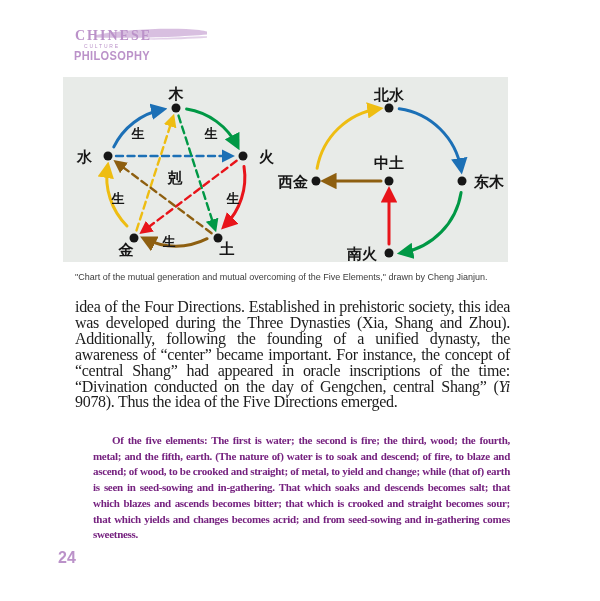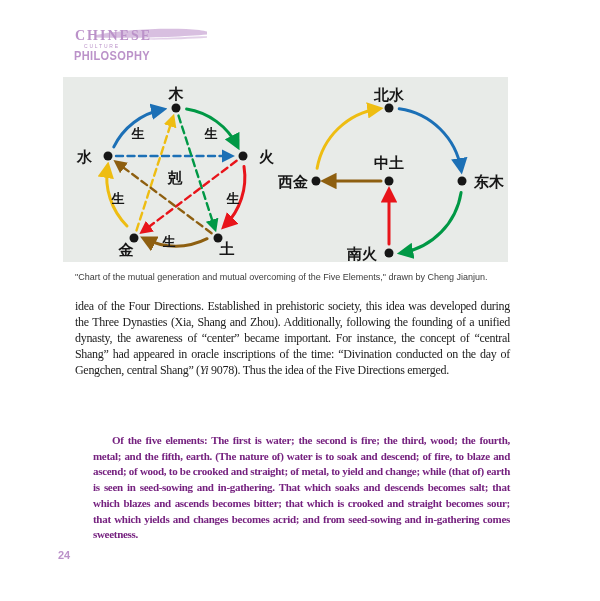--- a/index.html
+++ b/index.html
@@ -36,35 +36,35 @@
   .cjk-md { font-size:13px; }
 
   .caption {
     position:absolute; left:75px; top:272px; width:440px;
     font-family:"Liberation Sans", sans-serif; font-size:9px; color:#3c3c3c;
   }
 
   
   .body-text {
     position:absolute; left:75px; top:299px; width:435px;
-    font-size:12px; line-height:15.9px; letter-spacing:-0.3px;
+    font-size:16px; line-height:15.9px; letter-spacing:-0.3px;
     color:#1c1c1c; text-align:justify;
   }
   .body-text p { margin:0; }
   .body-text p.indent { margin-top:6px; text-indent:19px; }
 
   .quote-block {
     position:absolute; left:93px; top:433px; width:417px;
     font-size:11px; font-weight:bold; line-height:15.7px; letter-spacing:-0.3px;
     text-align:justify; text-indent:19px;
   }
 
   .page-number {
     position:absolute; left:58px; top:549px;
-    font-family:"Liberation Sans", sans-serif; font-size:11px; font-weight:bold;
+    font-family:"Liberation Sans", sans-serif; font-size:16px; font-weight:bold;
   }
 </style>
 </head>
 <body>
 
 <div class="page">
 
   <div class="logo">
     <svg class="logo-brush" width="112" height="14">
       <path d="M0,8 C25,3 58,1 90,2 C100,2.4 108,3.6 111,4.6 L111,7.4 C88,9.6 38,11.6 0,10.6 Z" opacity="0.75" fill="#cbaad5"></path>

